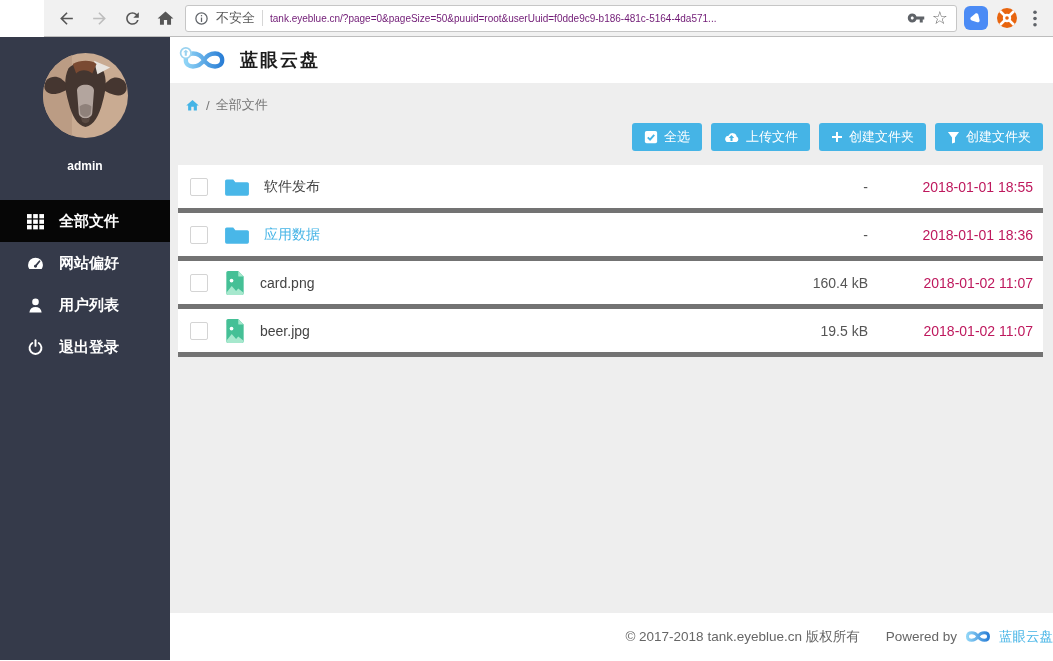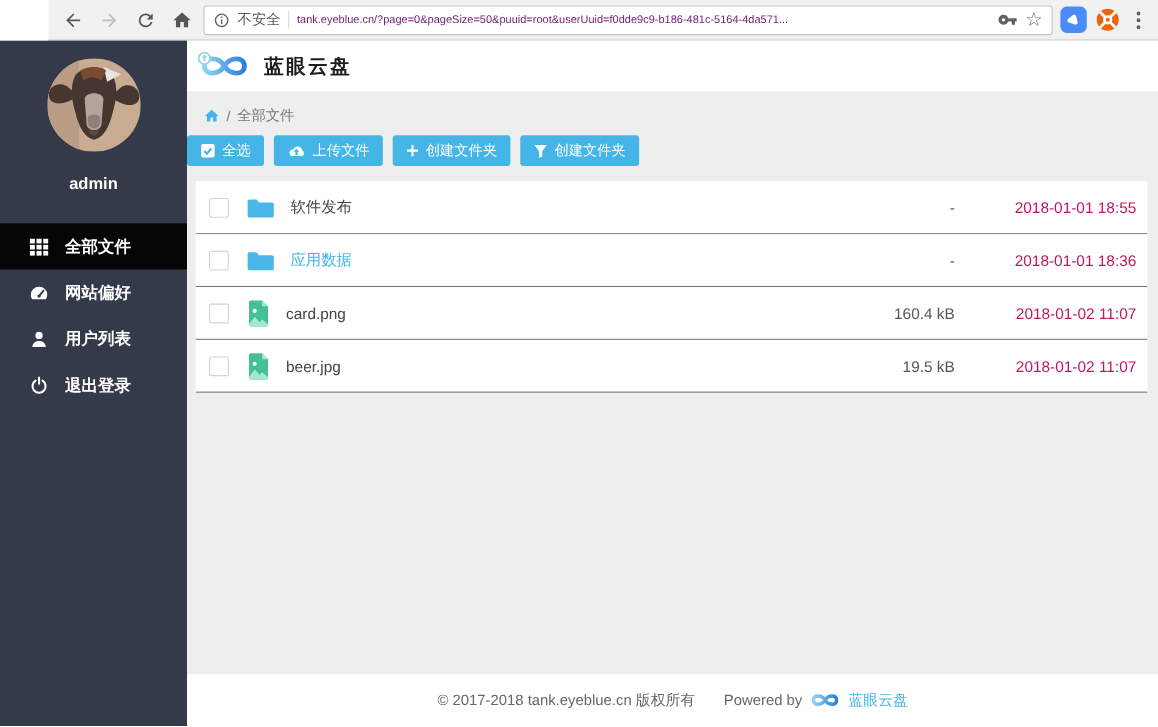--- a/index.html
+++ b/index.html
@@ -24,49 +24,49 @@
   .star-glyph{ font-size:18px; color:#6b6b6b; line-height:1; }
   .ext-icon{ flex:0 0 auto; cursor:pointer; display:flex; align-items:center; justify-content:center; }
   .ext-blue{ width:24px; height:24px; border-radius:6px; background:#4b8bf5; }
   .menu-dots{ width:18px; display:flex; justify-content:center; }
   
   .page{ display:flex; height:623px; }
   .sidebar{ width:170px; background:var(--sidebar-bg); flex:0 0 auto; display:flex;
     flex-direction:column; align-items:center; }
   .avatar{ width:85px; height:85px; border-radius:50%; overflow:hidden; margin-top:16px; flex:0 0 auto; }
   .avatar svg{ width:100%; height:100%; display:block; }
-  .username{ color:#fff; font-weight:bold; font-size:15px; margin-top:21px; }
+  .username{ color:#fff; font-weight:bold; font-size:12px; margin-top:21px; }
   .menu{ margin-top:27px; width:100%; }
   .menu-item{ height:42px; display:flex; align-items:center; padding-left:27px; gap:15px;
     color:#fff; font-size:15px; font-weight:bold; cursor:pointer; }
   .menu-item.active{ background:var(--active-bg); }
   .menu-item svg{ width:17px; height:17px; flex:0 0 auto; }
   
   .main{ flex:1; display:flex; flex-direction:column; background:#eeeeee; min-width:0; }
   .app-header{ height:46px; background:#fff; display:flex; align-items:center; padding-left:8px; flex:0 0 auto; }
   .logo{ width:52px; height:30px; }
   .app-title{ font-size:18px; font-weight:bold; color:#1d1d1d; margin-left:10px; letter-spacing:2px; }
   .content{ flex:1; min-height:0; }
   .breadcrumb{ padding:13px 0 0 15px; font-size:13px; color:#777; display:flex; align-items:center; gap:6px; }
   .breadcrumb svg{ width:15px; height:15px; }
-  .btn-row{ display:flex; gap:9px; margin:9px 10px 0 0; }
+  .btn-row{ display:flex; justify-content:flex-end; gap:9px; margin:9px 10px 0 0; }
   .btn{ background:var(--accent); color:#fff; border:none; border-radius:3px; height:28px;
     padding:0 12px; font-size:13px; font-family:inherit; display:flex; align-items:center; gap:6px; cursor:pointer; }
   .btn svg{ flex:0 0 auto; }
   .file-list{ background:#fff; margin:14px 10px 0 8px; }
-  .row{ height:48px; border-bottom:1px solid #737373; display:flex; align-items:center;
+  .row{ height:48px; border-bottom:5px solid #737373; display:flex; align-items:center;
     padding:0 10px 0 12px; background:#fff; }
   .checkbox{ width:18px; height:18px; border:1px solid #d4d4d4; border-radius:2px; background:#fff;
     cursor:pointer; flex:0 0 auto; }
   .ficon{ margin-left:16px; display:flex; align-items:center; flex:0 0 auto; }
   .fname{ margin-left:14px; font-size:14px; color:#444; flex:1; cursor:pointer; min-width:0; }
   .fname.hovered{ color:var(--accent); }
   .col-size{ width:135px; text-align:right; font-size:14px; color:#555; flex:0 0 auto; }
   .col-date{ width:165px; text-align:right; font-size:14px; color:#be185d; flex:0 0 auto; }
-  .app-footer{ height:47px; background:#fff; display:flex; align-items:center; justify-content:center;
+  .app-footer{ height:47px; background:#fff; display:flex; align-items:center; justify-content:flex-end;
     gap:26px; font-size:13.5px; color:#666; flex:0 0 auto; }
   .powered{ display:flex; align-items:center; gap:6px; }
   .footer-logo{ width:30px; height:17px; }
   .brand-link{ color:var(--accent); cursor:pointer; }
 </style>
 </head>
 <body>
 
 <div class="browser-bar">
   <div class="nav-btn">

